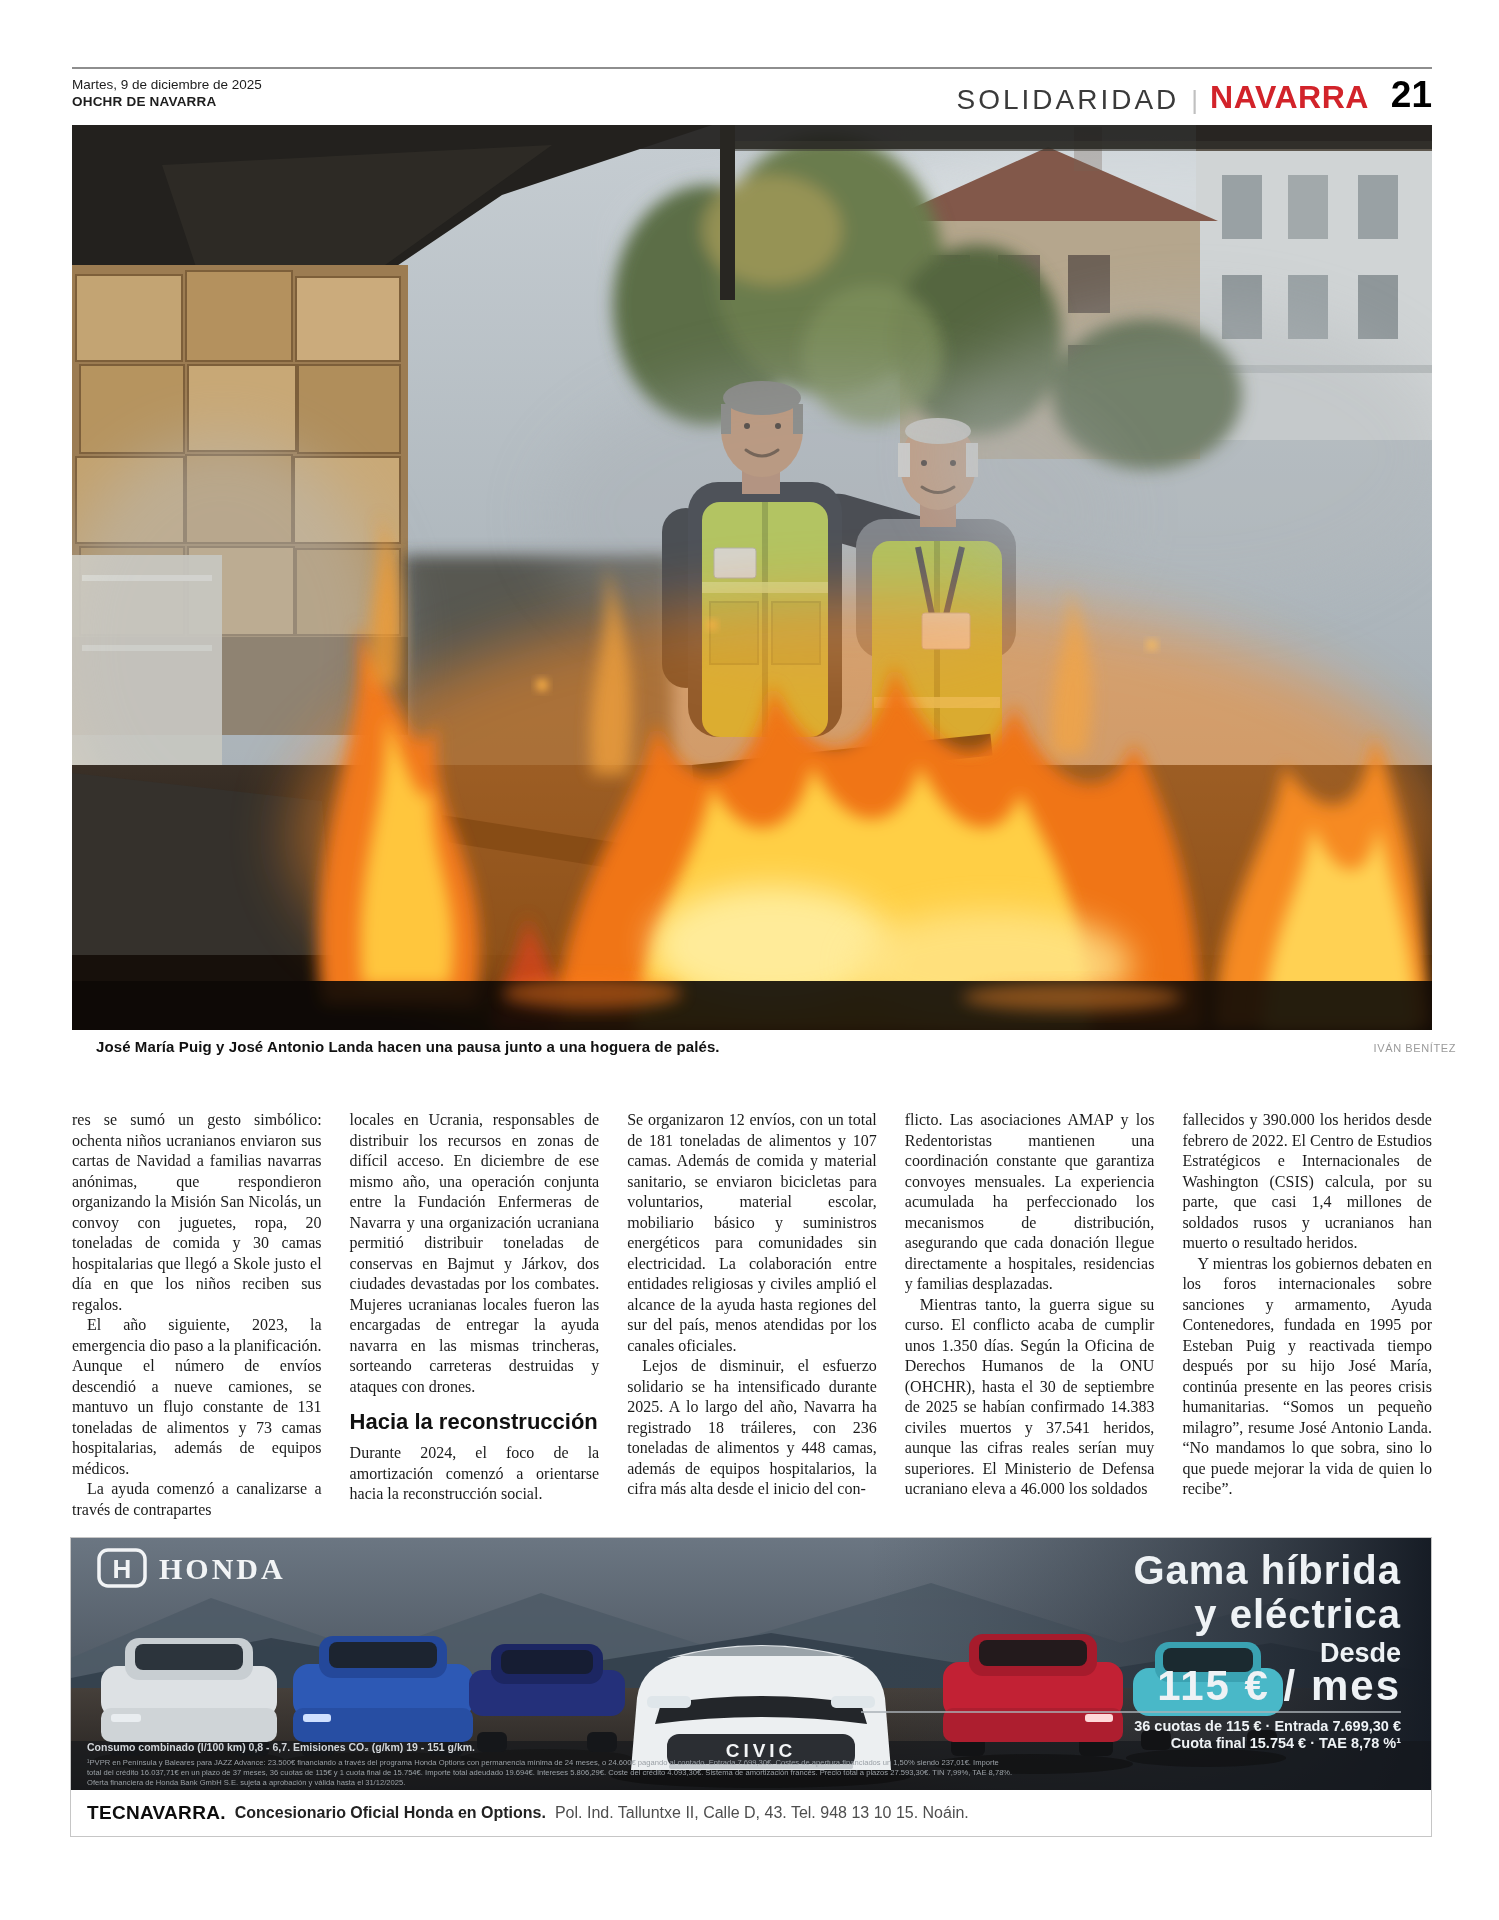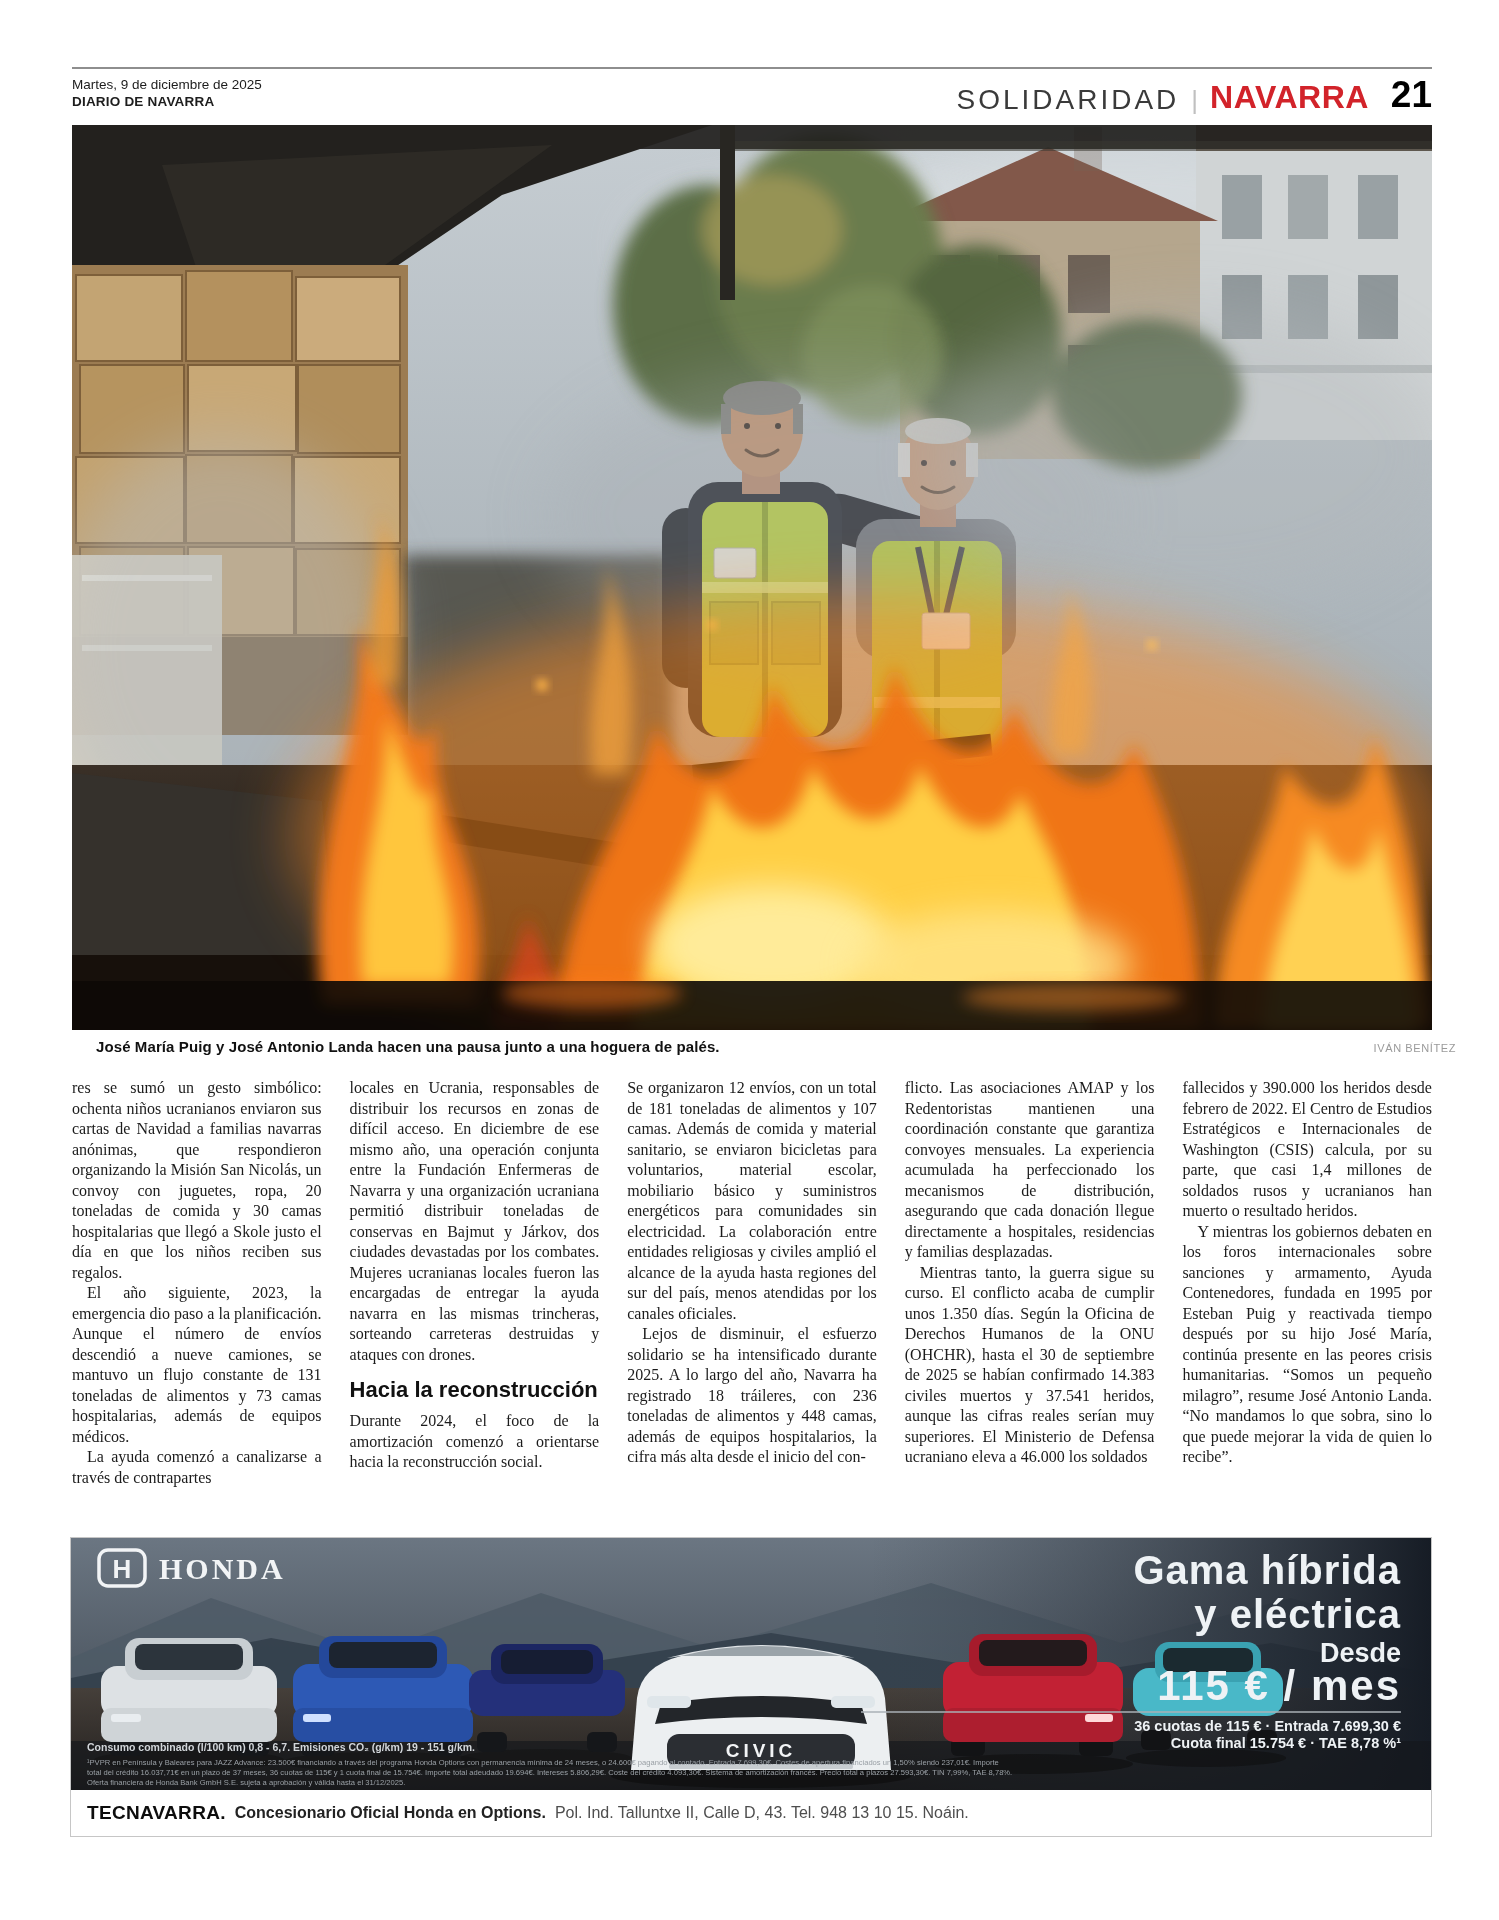--- a/index.html
+++ b/index.html
@@ -20,21 +20,21 @@
   .photo{position:absolute;left:72px;top:125px;width:1360px;height:905px;overflow:hidden;background:#9aa3a8;}
   .photo svg{display:block;width:100%;height:100%;}
   .caption-row{position:absolute;left:72px;top:1038px;width:1360px;display:flex;
                justify-content:space-between;align-items:baseline;margin-left:24px;}
   .caption{font-size:15px;font-weight:bold;color:#111;letter-spacing:.1px;}
   .credit{font-size:11px;color:#9a9a9a;letter-spacing:.6px;}
 
   
   .article{position:absolute;left:72px;top:1078px;width:1360px;display:flex;gap:28px;}
   .col{flex:1 1 0;font-family:"Liberation Serif",serif;font-size:16px;line-height:20.5px;
-       color:#1b1b1b;text-align:justify;}
+       color:#1b1b1b;text-align:justify;margin-top:32px;}
   .col p{margin:0;}
   .col p.indent{text-indent:15px;}
   .subhead{font-family:"Liberation Sans",sans-serif;font-size:22px;font-weight:bold;color:#111;
            margin:13px 0 9px 0;text-align:left;line-height:24px;}
 
   
   .ad{position:absolute;left:70px;top:1537px;width:1360px;border:1px solid #c6c6c6;background:#fff;}
   .ad-image{position:relative;width:1360px;height:252px;overflow:hidden;background:#39424c;}
   .ad-image svg{display:block;width:100%;height:100%;}
   .ad-dealer{height:46px;display:flex;align-items:center;padding:0 16px;gap:9px;background:#fff;
@@ -44,21 +44,21 @@
   .dealer-address{font-size:16px;color:#4e4e4e;}
 </style>
 </head>
 <body>
 
 <div id="page">
 
   <div class="rule-top"></div>
   <div class="mast-left">
     <div>Martes, 9 de diciembre de 2025</div>
-    <div class="paper">DIARIO DE NAVARRA</div>
+    <div class="paper">OHCHR DE NAVARRA</div>
   </div>
   <div class="mast-right">
     <span class="section-name">SOLIDARIDAD</span>
     <span class="section-pipe">|</span>
     <span class="edition-name">NAVARRA</span>
     <span class="page-num">21</span>
   </div>
 
   <figure class="photo" style="margin:0">
     <svg viewBox="0 0 1360 905" preserveAspectRatio="none">

